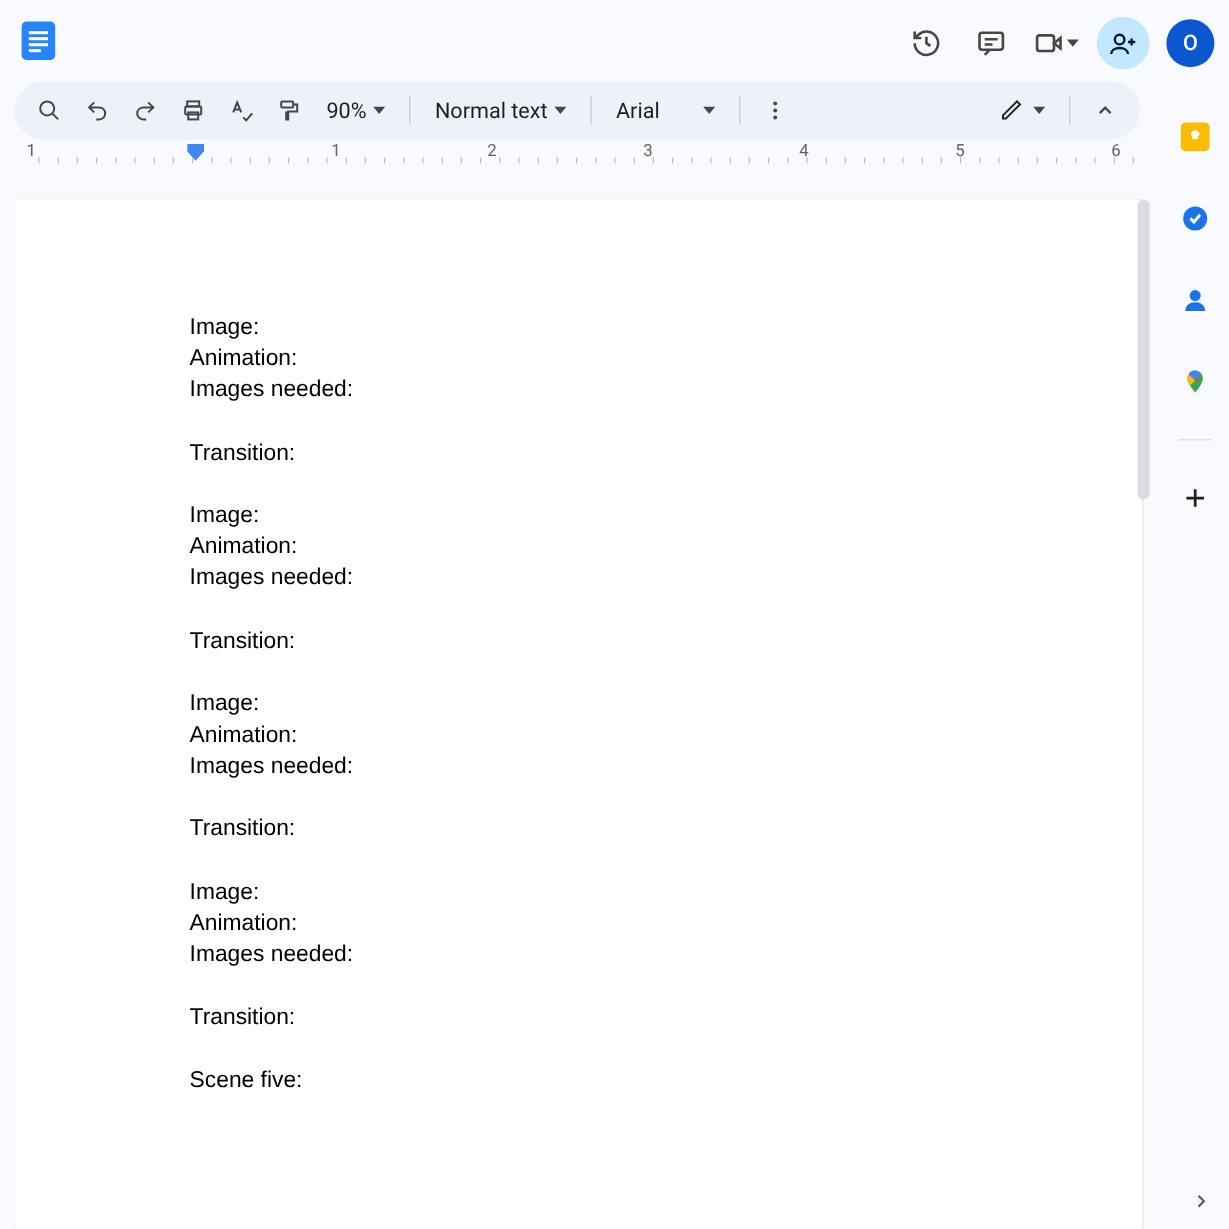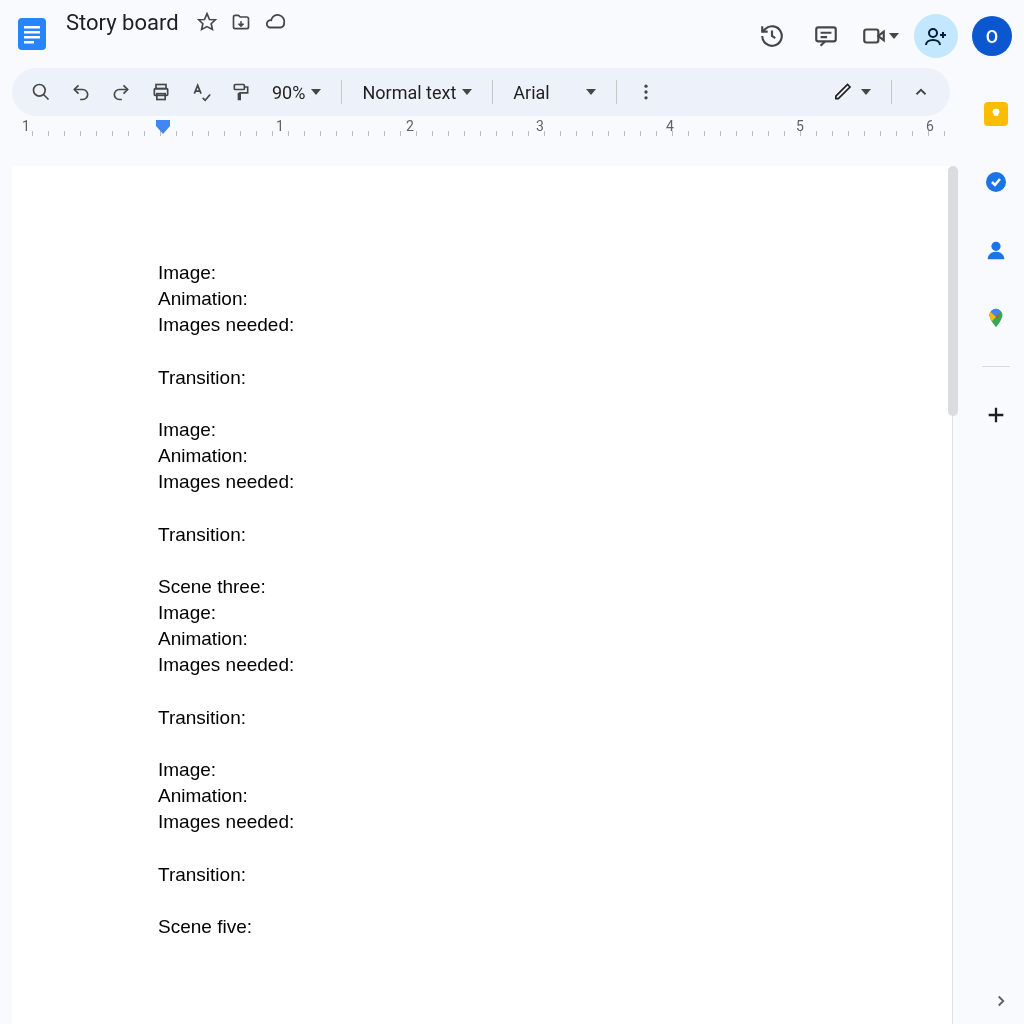--- a/index.html
+++ b/index.html
@@ -142,40 +142,20 @@
   <div class="docs-logo">
     <svg viewBox="0 0 36 36">
         <rect x="4" y="2" width="28" height="32" rx="4" fill="#2684fc"></rect>
         <rect x="10" y="10" width="16" height="2.5" fill="#fff"></rect>
         <rect x="10" y="15" width="16" height="2.5" fill="#fff"></rect>
         <rect x="10" y="20" width="16" height="2.5" fill="#fff"></rect>
         <rect x="10" y="25" width="10" height="2.5" fill="#fff"></rect>
       </svg>
   </div>
   <div class="title-area">
-    <div class="title-row">
-      <div class="doc-title">Story board</div>
-      <div class="title-icon">
-        <svg width="20" height="20" viewBox="0 0 24 24" fill="none" stroke="currentColor" stroke-width="2">
-            <polygon points="12,2 15,9 22,9.3 17,14 18.5,21 12,17.5 5.5,21 7,14 2,9.3 9,9"></polygon>
-          </svg>
-      </div>
-      <div class="title-icon">
-        <svg width="20" height="20" viewBox="0 0 24 24" fill="none" stroke="currentColor" stroke-width="2">
-            <path d="M3 6a2 2 0 0 1 2-2h4l2 2h8a2 2 0 0 1 2 2v2"></path>
-            <path d="M3 6v12a2 2 0 0 0 2 2h14a2 2 0 0 0 2-2V10"></path>
-            <path d="M12 11v6m-3-3 3 3 3-3"></path>
-          </svg>
-      </div>
-      <div class="title-icon">
-        <svg width="22" height="22" viewBox="0 0 24 24" fill="none" stroke="currentColor" stroke-width="2">
-            <path d="M18 18H7a4 4 0 1 1 .8-7.93A6 6 0 0 1 22 13a5 5 0 0 1-4 5Z"></path>
-          </svg>
-      </div>
-    </div>
   </div>
   <div class="header-actions">
     <div class="hdr-icon">
       <svg width="26" height="26" viewBox="0 0 24 24" fill="none" stroke="currentColor" stroke-width="2">
           <path d="M3 12a9 9 0 1 0 3-6.7L3 8"></path>
           <path d="M3 3v5h5"></path>
           <path d="M12 7v5l3 2"></path>
         </svg>
     </div>
     <div class="hdr-icon">
@@ -363,21 +343,20 @@
       <div class="doc-line">Images needed:</div>
       <div class="doc-line blank"></div>
       <div class="doc-line">Transition:</div>
       <div class="doc-line blank"></div>
       <div class="doc-line">Image:</div>
       <div class="doc-line">Animation:</div>
       <div class="doc-line">Images needed:</div>
       <div class="doc-line blank"></div>
       <div class="doc-line">Transition:</div>
       <div class="doc-line blank"></div>
-      <div class="doc-line">Scene three:</div>
       <div class="doc-line">Image:</div>
       <div class="doc-line">Animation:</div>
       <div class="doc-line">Images needed:</div>
       <div class="doc-line blank"></div>
       <div class="doc-line">Transition:</div>
       <div class="doc-line blank"></div>
       <div class="doc-line">Image:</div>
       <div class="doc-line">Animation:</div>
       <div class="doc-line">Images needed:</div>
       <div class="doc-line blank"></div>

